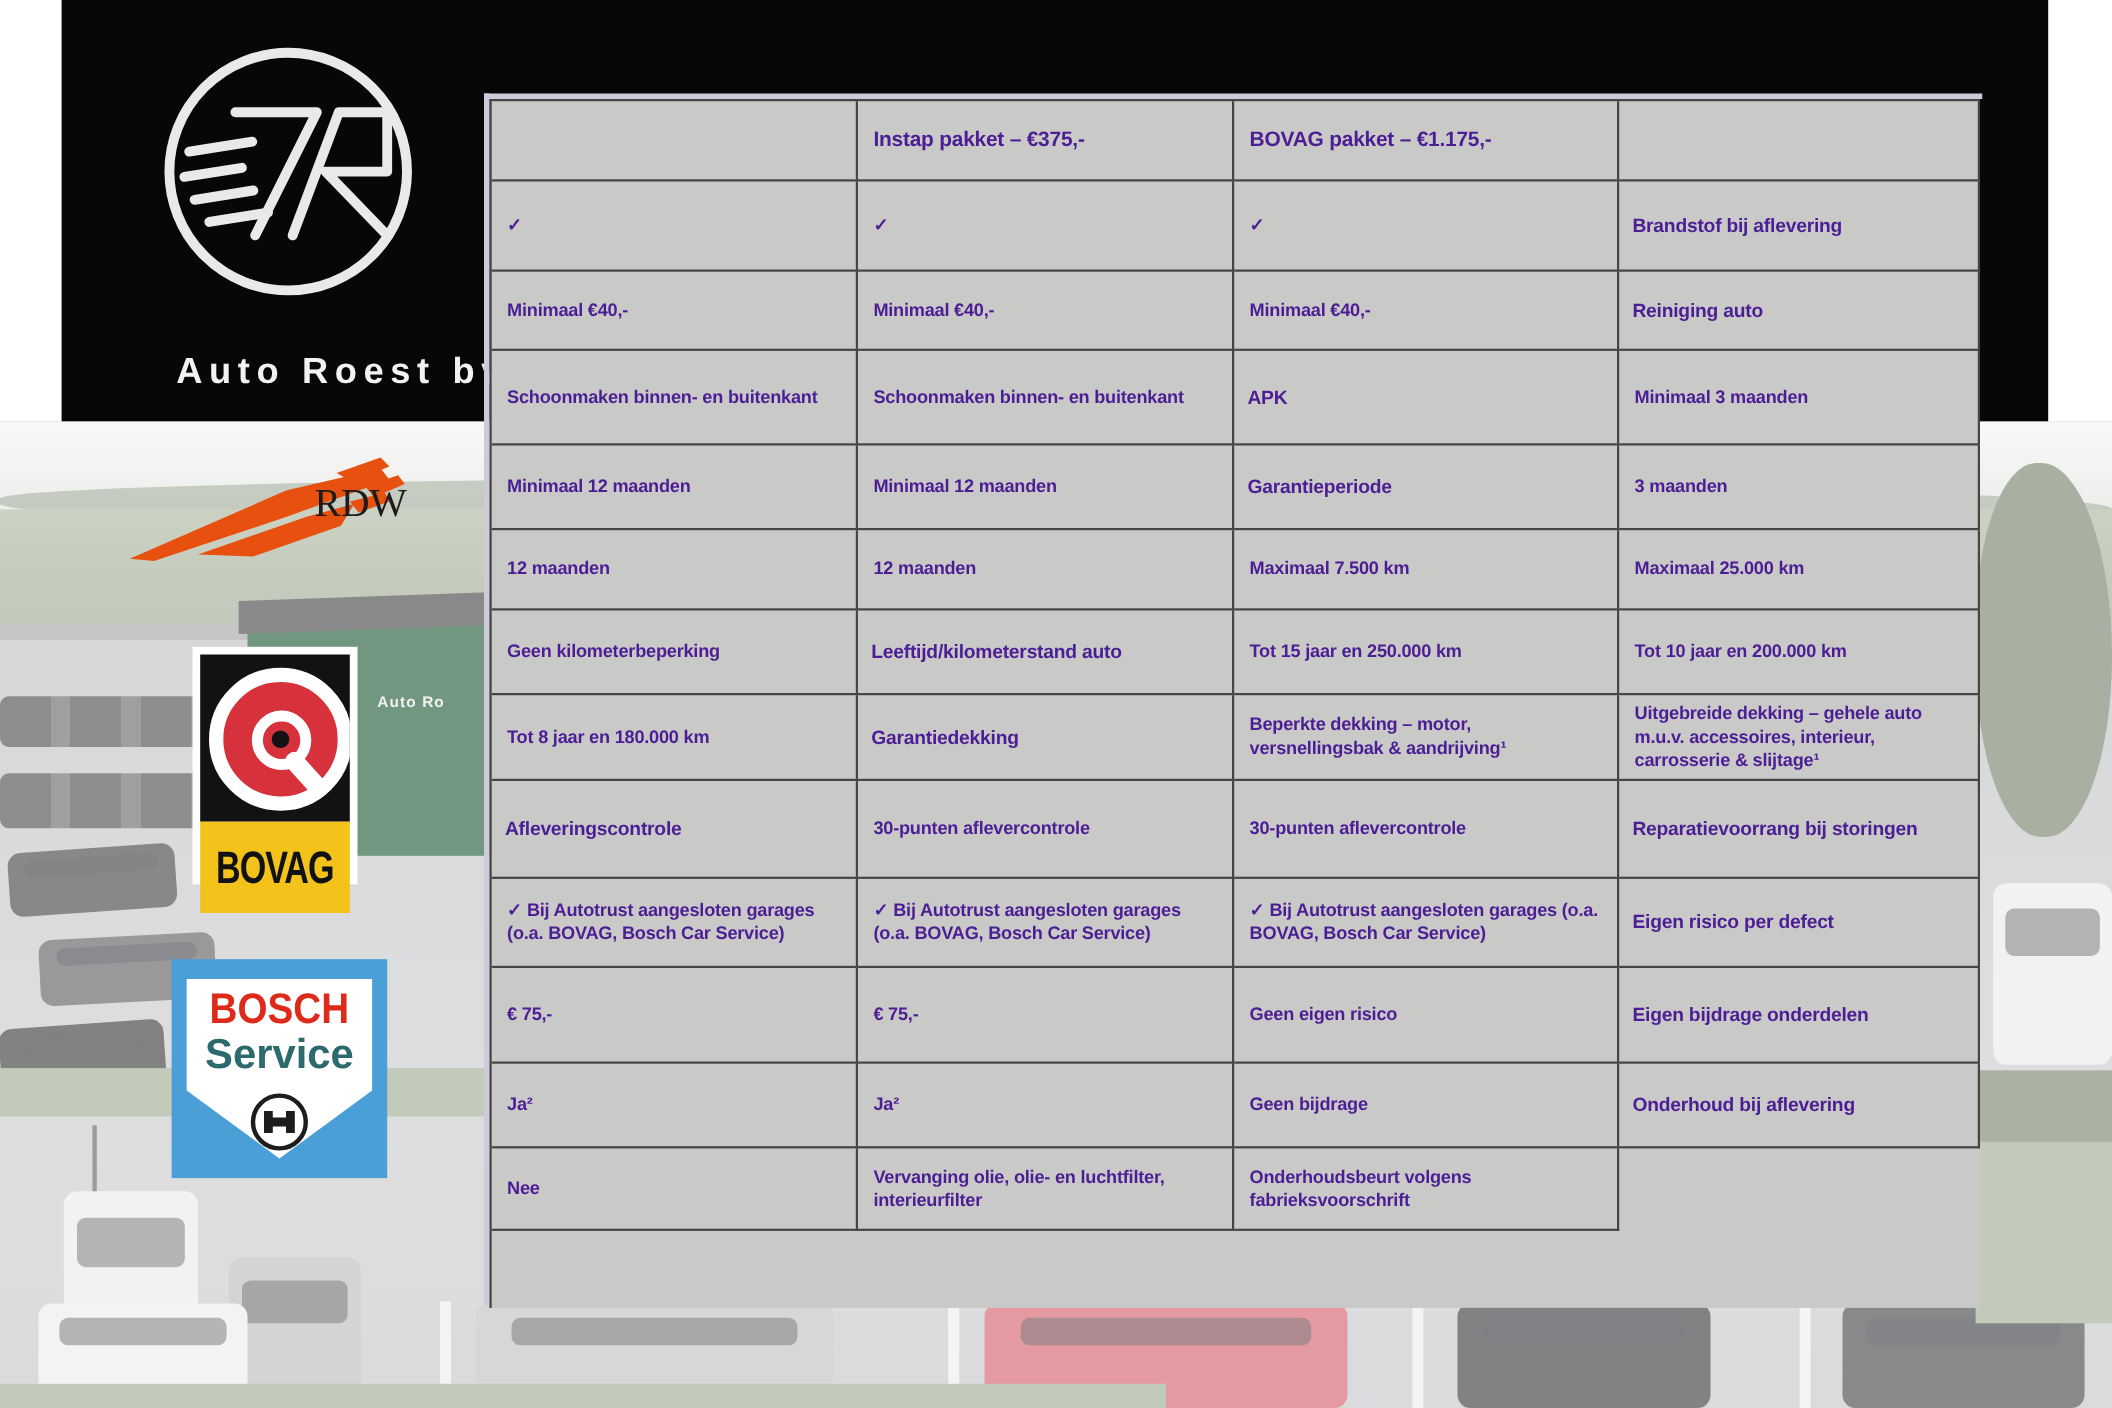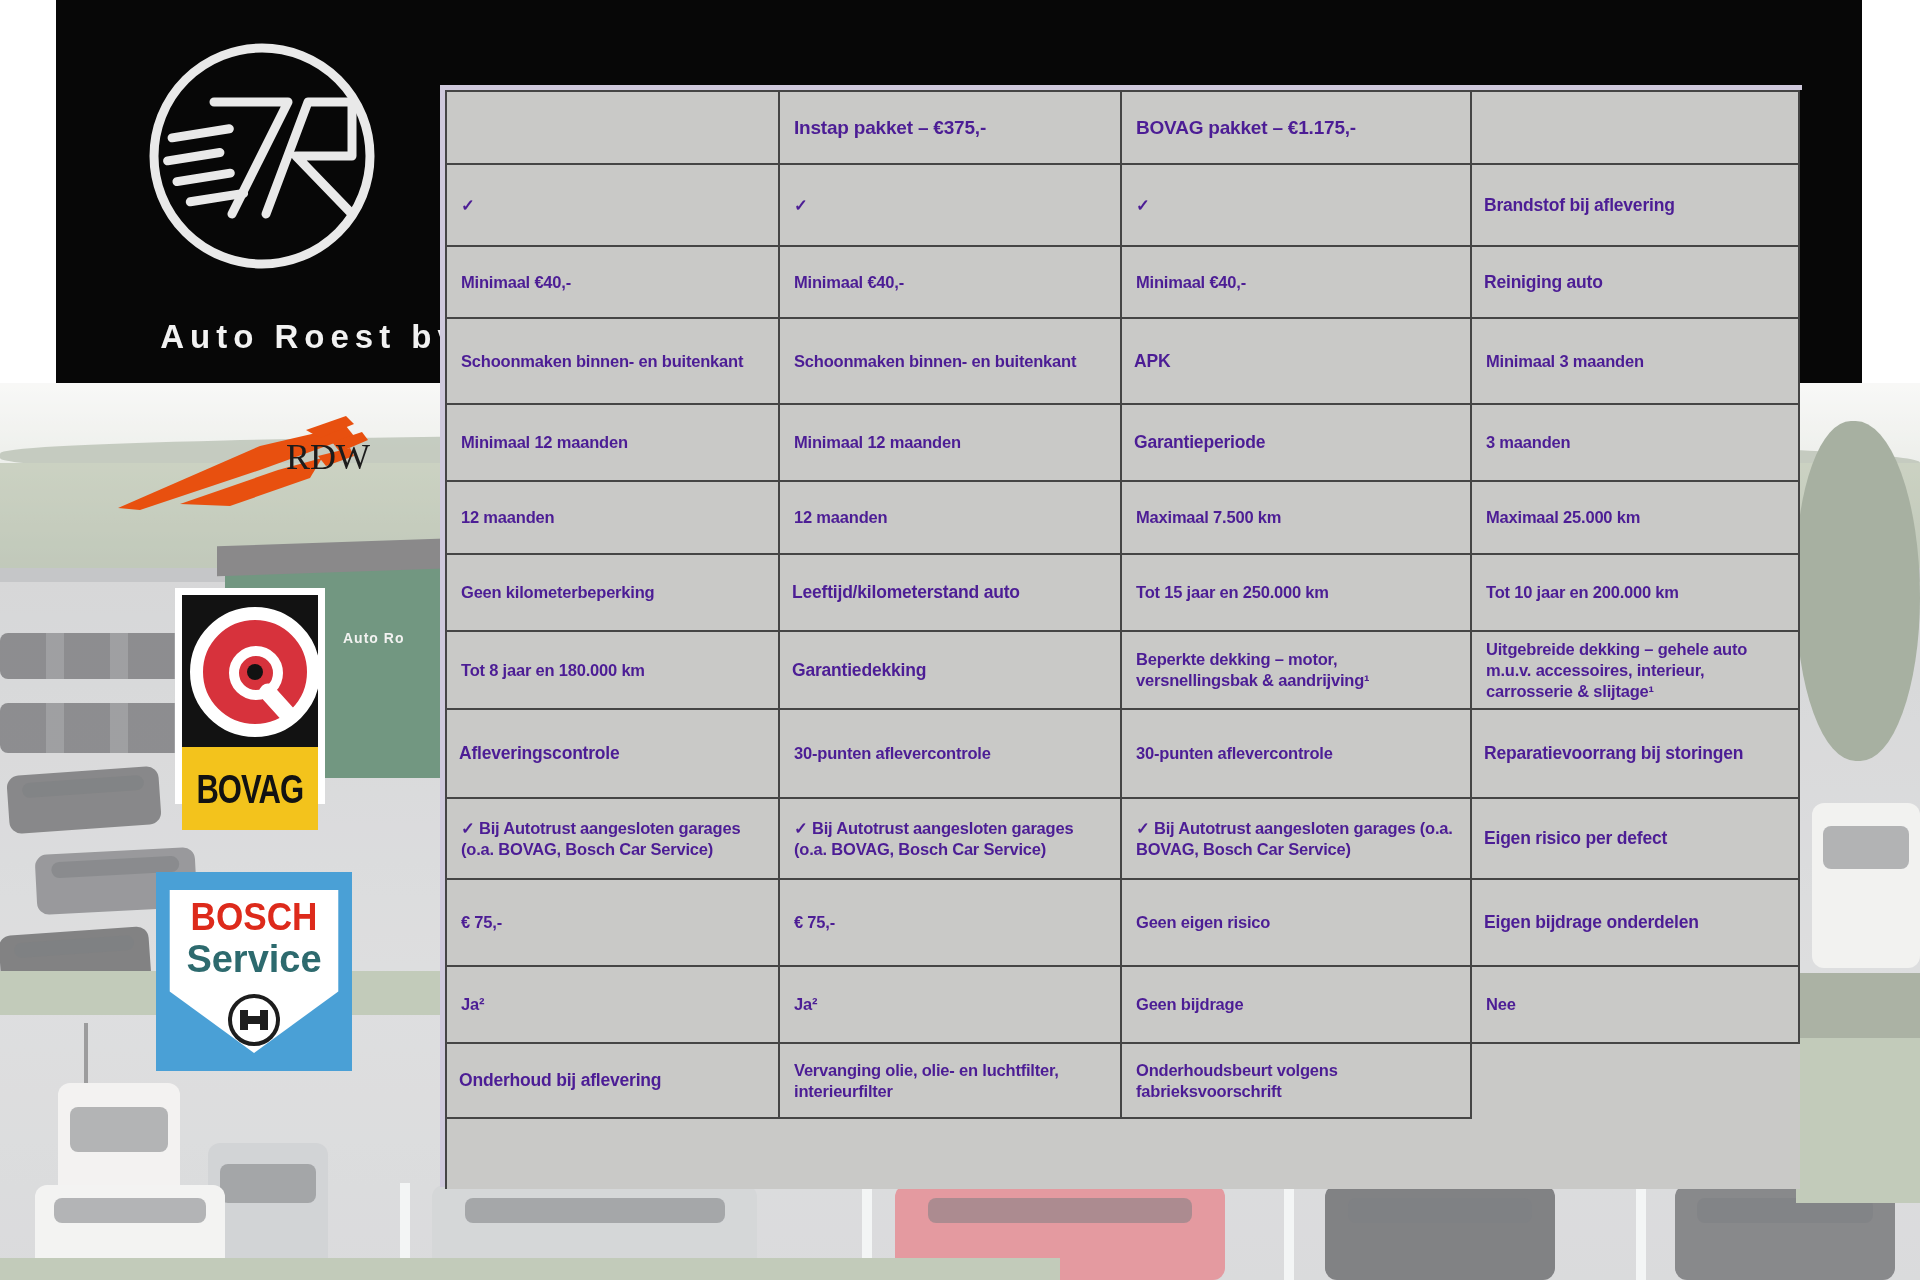--- a/index.html
+++ b/index.html
@@ -247,17 +247,17 @@
   <div class="cell lbl">Eigen risico per defect</div>
   <div class="cell">€ 75,-</div>
   <div class="cell">€ 75,-</div>
   <div class="cell">Geen eigen risico</div>
 
   <div class="cell lbl">Eigen bijdrage onderdelen</div>
   <div class="cell">Ja²</div>
   <div class="cell">Ja²</div>
   <div class="cell">Geen bijdrage</div>
 
+  <div class="cell lbl">Onderhoud bij aflevering</div>
   <div class="cell">Nee</div>
-  <div class="cell lbl">Onderhoud bij aflevering</div>
   <div class="cell">Vervanging olie, olie- en luchtfilter, interieurfilter</div>
   <div class="cell">Onderhoudsbeurt volgens fabrieksvoorschrift</div>
 </div>
 
 </body></html>

